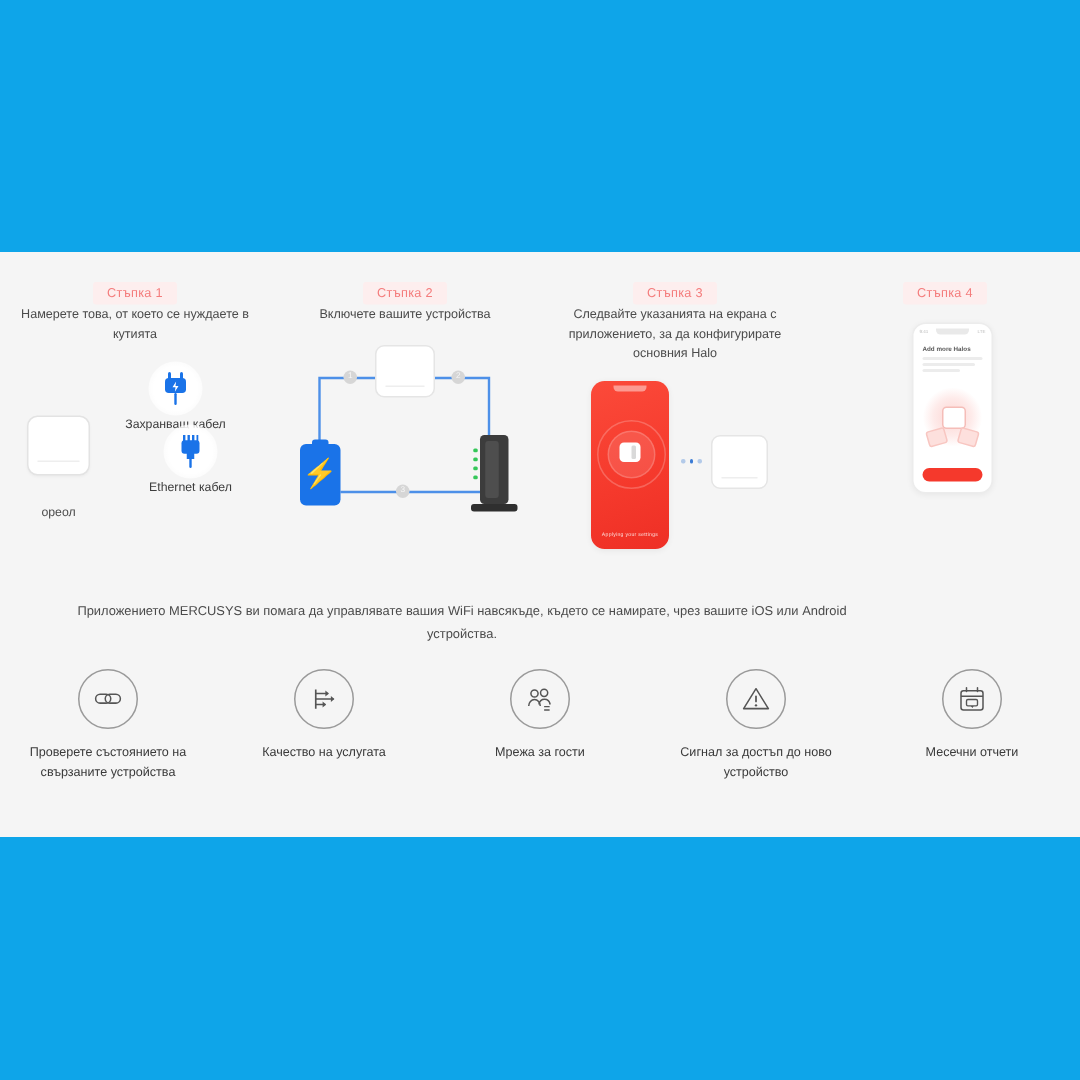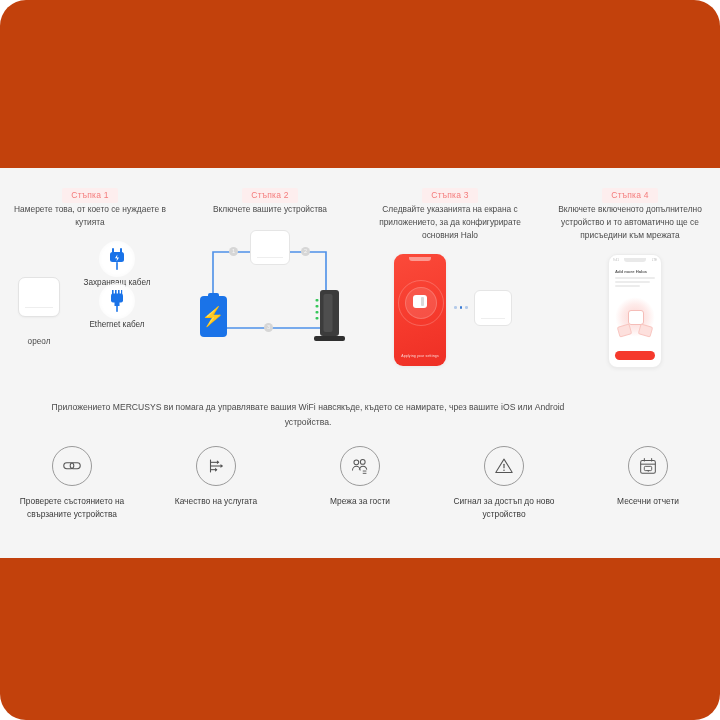--- a/index.html
+++ b/index.html
@@ -11,22 +11,21 @@
     height: 720px;
     background: #ffffff;
     font-family: "Liberation Sans", sans-serif;
     overflow: hidden;
   }
 
   .page {
     position: relative;
     width: 720px;
     height: 720px;
-    background: #c2410c;
-    border-radius: 26px;
+    background: #0ea5e9;
   }
 
   
   .panel {
     position: absolute;
     left: 0;
     top: 168px;
     width: 720px;
     height: 390px;
     background: #f5f5f5;
@@ -404,21 +403,21 @@
                 <rect x="6" y="2" width="2" height="5" rx="1" fill="#1a73e8"></rect>
                 <rect x="14" y="2" width="2" height="5" rx="1" fill="#1a73e8"></rect>
                 <rect x="4" y="6" width="14" height="10" rx="2.5" fill="#1a73e8"></rect>
                 <path d="M11.4 8.4 L9 12.2 h2 L10.6 15.2 L13 11.4 h-2 z" fill="#ffffff"></path>
                 <rect x="10.2" y="16" width="1.6" height="8" rx="0.8" fill="#1a73e8"></rect>
               </svg>
             </div>
             <div class="cap">Захранващ кабел</div>
           </div>
 
-          <div class="cable-item" style="left:62px; top:42px;">
+          <div class="cable-item" style="left:72px; top:42px;">
             <div class="disc">
               <svg width="22" height="26" viewBox="0 0 22 26" aria-hidden="true">
                 <rect x="6" y="2" width="1.6" height="4" fill="#1a73e8"></rect>
                 <rect x="9" y="2" width="1.6" height="4" fill="#1a73e8"></rect>
                 <rect x="12" y="2" width="1.6" height="4" fill="#1a73e8"></rect>
                 <rect x="15" y="2" width="1.2" height="4" fill="#1a73e8"></rect>
                 <rect x="5" y="5.5" width="12" height="9" rx="2" fill="#1a73e8"></rect>
                 <rect x="8.5" y="14" width="5" height="4" fill="#1a73e8"></rect>
                 <rect x="10.2" y="17" width="1.6" height="7" rx="0.8" fill="#1a73e8"></rect>
               </svg>
@@ -484,21 +483,20 @@
             <i></i>
           </div>
 
           <div class="halo-right"></div>
 
         </div>
       </div>
 
       <div class="step">
         <div class="step-badge">Стъпка 4</div>
-        <div class="step-desc">Включете включеното допълнително устройство и то автоматично ще се присъедини към мрежата</div>
         <div class="step-art">
 
           <div class="phone phone-white">
             <div class="notch"></div>
             <div class="statusbar">
               <span>9:41</span>
               <span>LTE</span>
             </div>
             <div class="app-title">Add more Halos</div>
             <div class="app-lines">

